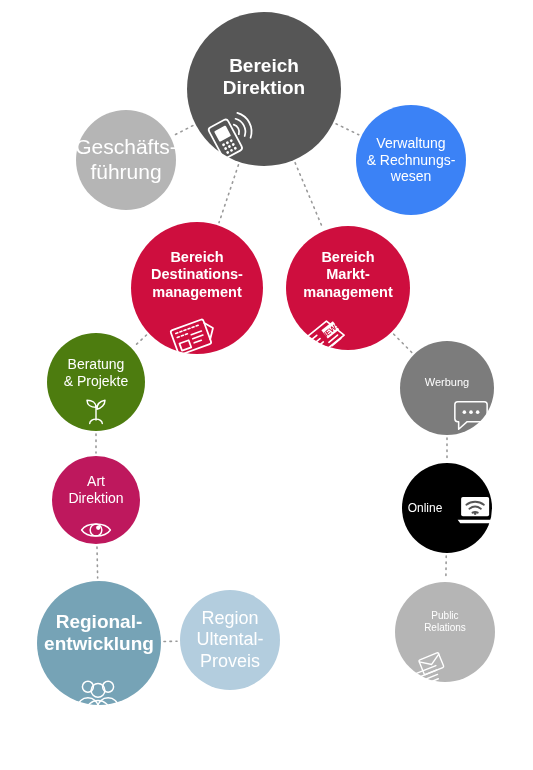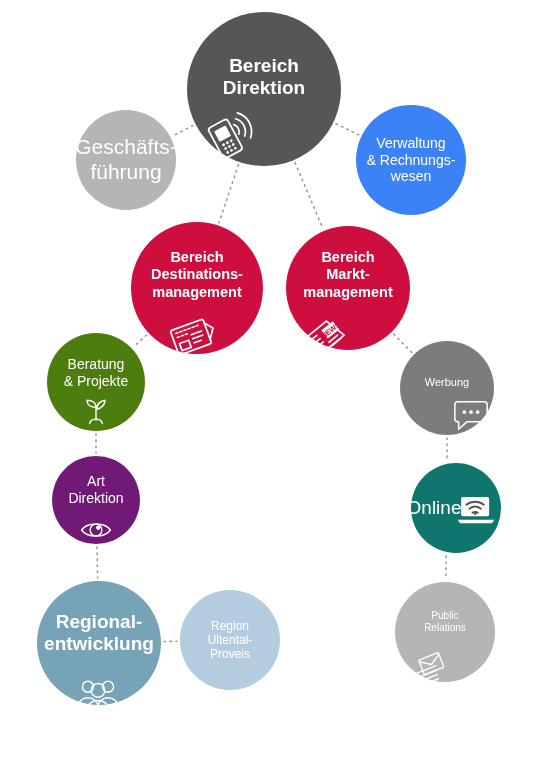--- a/index.html
+++ b/index.html
@@ -114,21 +114,21 @@
 &amp; Projekte</div>
       </div>
       <div class="icon" style="left: 78px; top: 393px; z-index: 3;">
         <svg width="36" height="36" viewBox="0 0 40 40">
         <path d="M20 30 C20 22 20 18 20 14" fill="none" stroke="#ffffff" stroke-width="1.6" stroke-linecap="round" stroke-linejoin="round"></path>
         <path d="M20 16 C14 16 10 13 10 8 C16 8 20 11 20 16 Z" fill="none" stroke="#ffffff" stroke-width="1.6" stroke-linecap="round" stroke-linejoin="round"></path>
         <path d="M21 18 C26 17 30 13 30 8 C24 9 21 13 21 18 Z" fill="none" stroke="#ffffff" stroke-width="1.6" stroke-linecap="round" stroke-linejoin="round"></path>
         <path d="M13 34 a7 5 0 0 1 14 0" fill="none" stroke="#ffffff" stroke-width="1.6" stroke-linecap="round" stroke-linejoin="round"></path>
       </svg>
       </div>
-      <div class="node" style="left: 52px; top: 456px; width: 88px; height: 88px; background: #701a75; font-size: 14px;">
+      <div class="node" style="left: 52px; top: 456px; width: 88px; height: 88px; background: #be185d; font-size: 14px;">
         <div class="label" style="transform: translateY(-10px);">Art
 Direktion</div>
       </div>
       <div class="icon" style="left: 78px; top: 512px; z-index: 3;">
         <svg width="36" height="36" viewBox="0 0 40 40">
         <path d="M4 20 C10 11 30 11 36 20 C30 29 10 29 4 20 Z" fill="none" stroke="#ffffff" stroke-width="1.6" stroke-linecap="round" stroke-linejoin="round"></path>
         <circle cx="20" cy="20" r="6.5" fill="none" stroke="#ffffff" stroke-width="1.6" stroke-linecap="round" stroke-linejoin="round"></circle>
         <circle cx="22.5" cy="17.5" r="2.4" fill="#ffffff"></circle>
       </svg>
       </div>
@@ -139,39 +139,39 @@
       <div class="icon" style="left: 76px; top: 673px; z-index: 3;">
         <svg width="44" height="44" viewBox="0 0 48 40">
         <circle cx="13" cy="11" r="6" fill="none" stroke="#ffffff" stroke-width="1.6" stroke-linecap="round" stroke-linejoin="round"></circle>
         <circle cx="35" cy="11" r="6" fill="none" stroke="#ffffff" stroke-width="1.6" stroke-linecap="round" stroke-linejoin="round"></circle>
         <circle cx="24" cy="15" r="7.5" fill="none" stroke="#ffffff" stroke-width="1.6" stroke-linecap="round" stroke-linejoin="round"></circle>
         <path d="M2 33 a11 10 0 0 1 22 0" fill="none" stroke="#ffffff" stroke-width="1.6" stroke-linecap="round" stroke-linejoin="round"></path>
         <path d="M24 33 a11 10 0 0 1 22 0" fill="none" stroke="#ffffff" stroke-width="1.6" stroke-linecap="round" stroke-linejoin="round"></path>
         <path d="M11 38 a13 12 0 0 1 26 0" fill="none" stroke="#ffffff" stroke-width="1.6" stroke-linecap="round" stroke-linejoin="round"></path>
       </svg>
       </div>
-      <div class="node" style="left: 180px; top: 590px; width: 100px; height: 100px; background: rgb(179, 205, 222); font-size: 12px;">
+      <div class="node" style="left: 180px; top: 590px; width: 100px; height: 100px; background: rgb(179, 205, 222); font-size: 18px;">
         <div class="label">Region
 Ultental-
 Proveis</div>
       </div>
       <div class="node" style="left: 400px; top: 341px; width: 94px; height: 94px; background: rgb(124, 124, 124); font-size: 11px;">
         <div class="label" style="transform: translateY(-6px);">Werbung</div>
       </div>
       <div class="icon" style="left: 452px; top: 396px; z-index: 3;">
         <svg width="38" height="38" viewBox="0 0 40 40">
         <path d="M6 6 h28 a3 3 0 0 1 3 3 v15 a3 3 0 0 1 -3 3 h-18 l-9 8 v-8 h-1 a3 3 0 0 1 -3 -3 v-15 a3 3 0 0 1 3 -3 Z" fill="none" stroke="#ffffff" stroke-width="1.6" stroke-linecap="round" stroke-linejoin="round"></path>
         <g fill="#ffffff">
             <circle cx="13" cy="17" r="1.9"></circle>
             <circle cx="20" cy="17" r="1.9"></circle>
             <circle cx="27" cy="17" r="1.9"></circle>
           </g>
       </svg>
       </div>
-      <div class="node" style="left: 411px; top: 463px; width: 90px; height: 90px; background: #0f766e; font-size: 19px;">
+      <div class="node" style="left: 402px; top: 463px; width: 90px; height: 90px; background: #000000; font-size: 12px;">
         <div class="label" style="transform: translateX(-22px);">Online</div>
       </div>
       <div class="icon" style="left: 455px; top: 489px; z-index: 3;">
         <svg width="42" height="42" viewBox="0 0 48 40">
         <rect x="7" y="5" width="32" height="22" rx="2" fill="#ffffff"></rect>
         <path d="M3 31 h42 l-3 4 h-36 Z" fill="#ffffff"></path>
         <g fill="none" stroke="#565656" stroke-width="2.2" stroke-linecap="round">
           <path d="M13 14 a16 16 0 0 1 20 0"></path>
           <path d="M16.5 18.5 a11 11 0 0 1 13 0"></path>
           <path d="M20 23 a6 6 0 0 1 6 0"></path>

